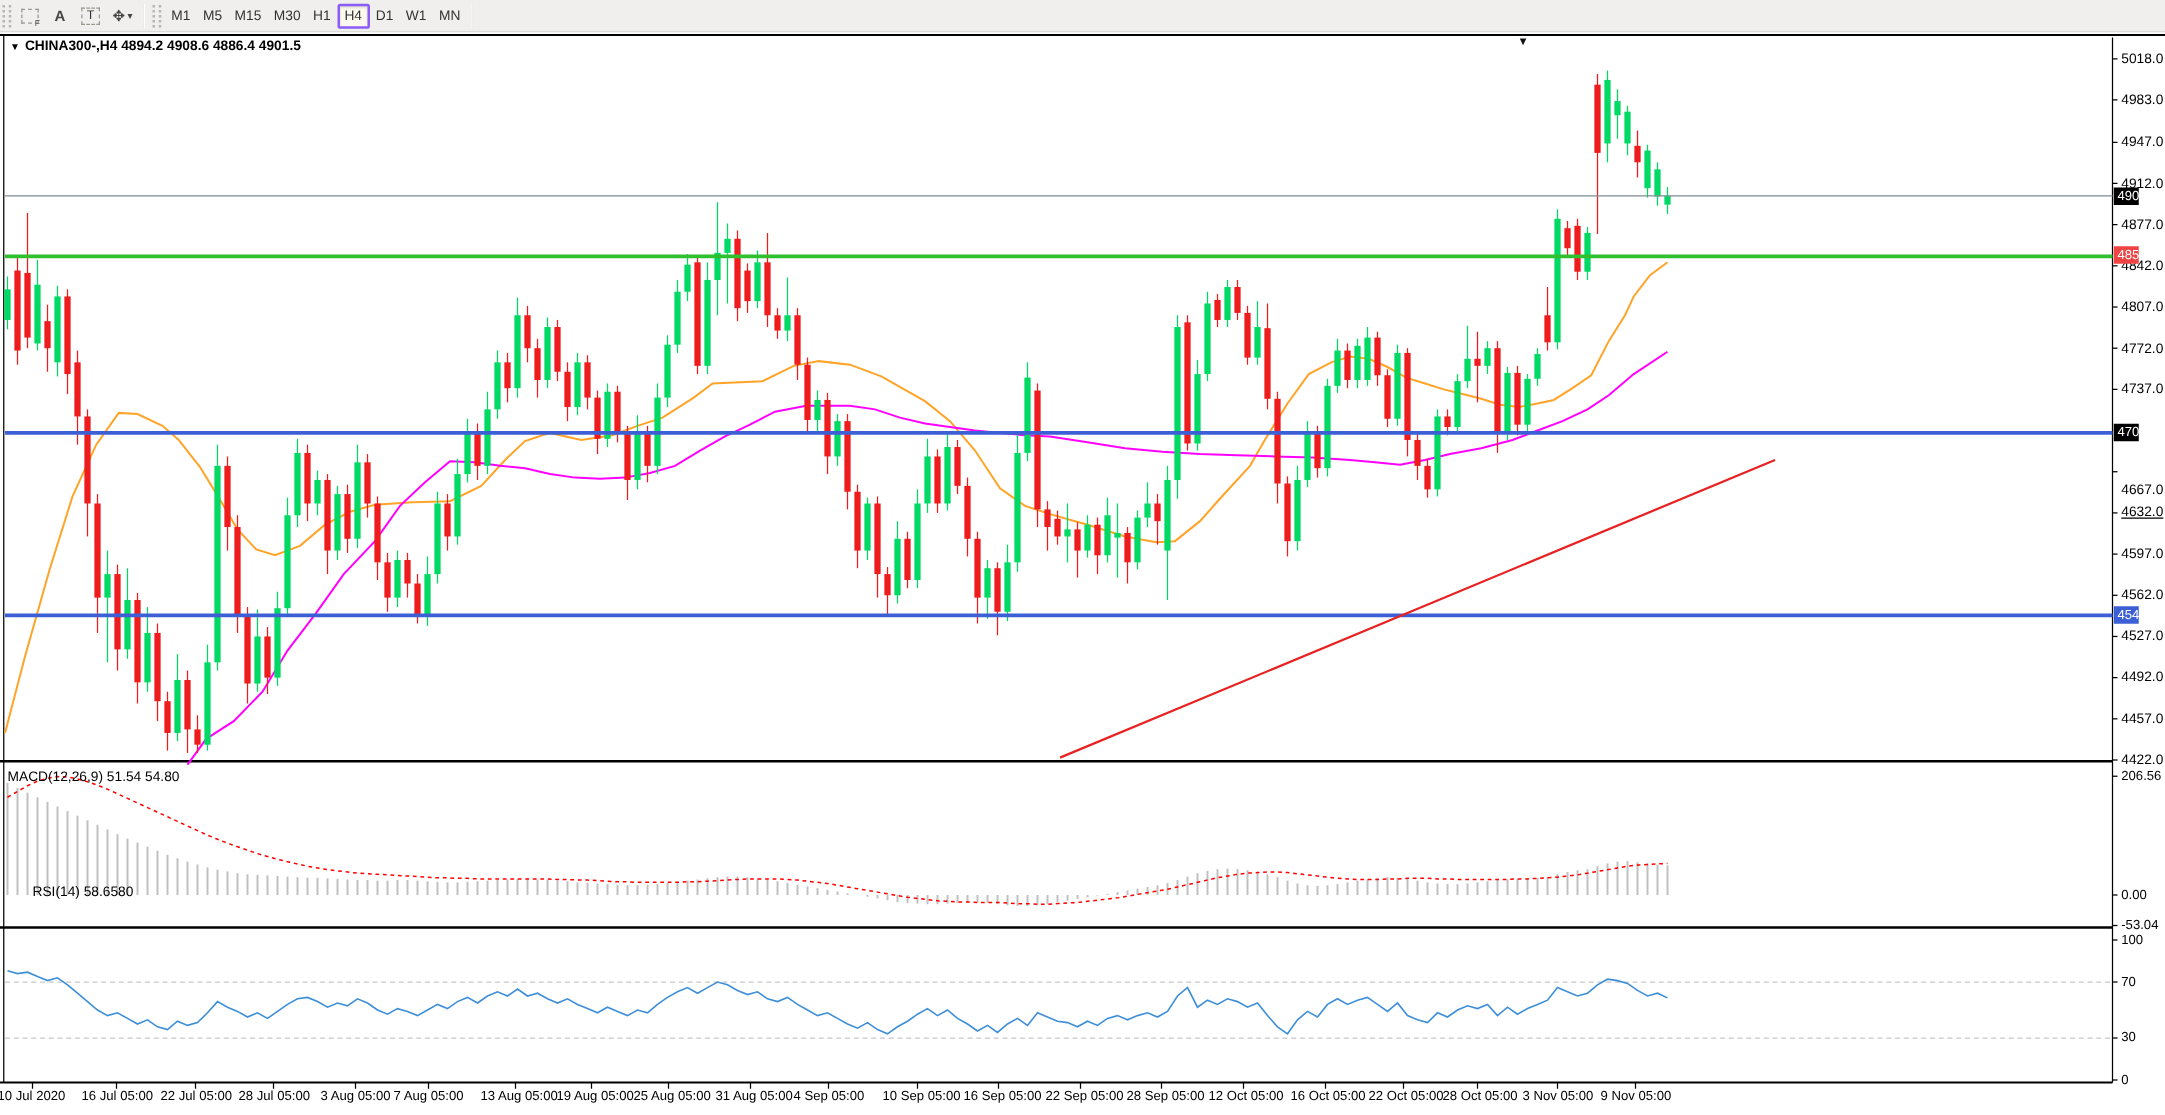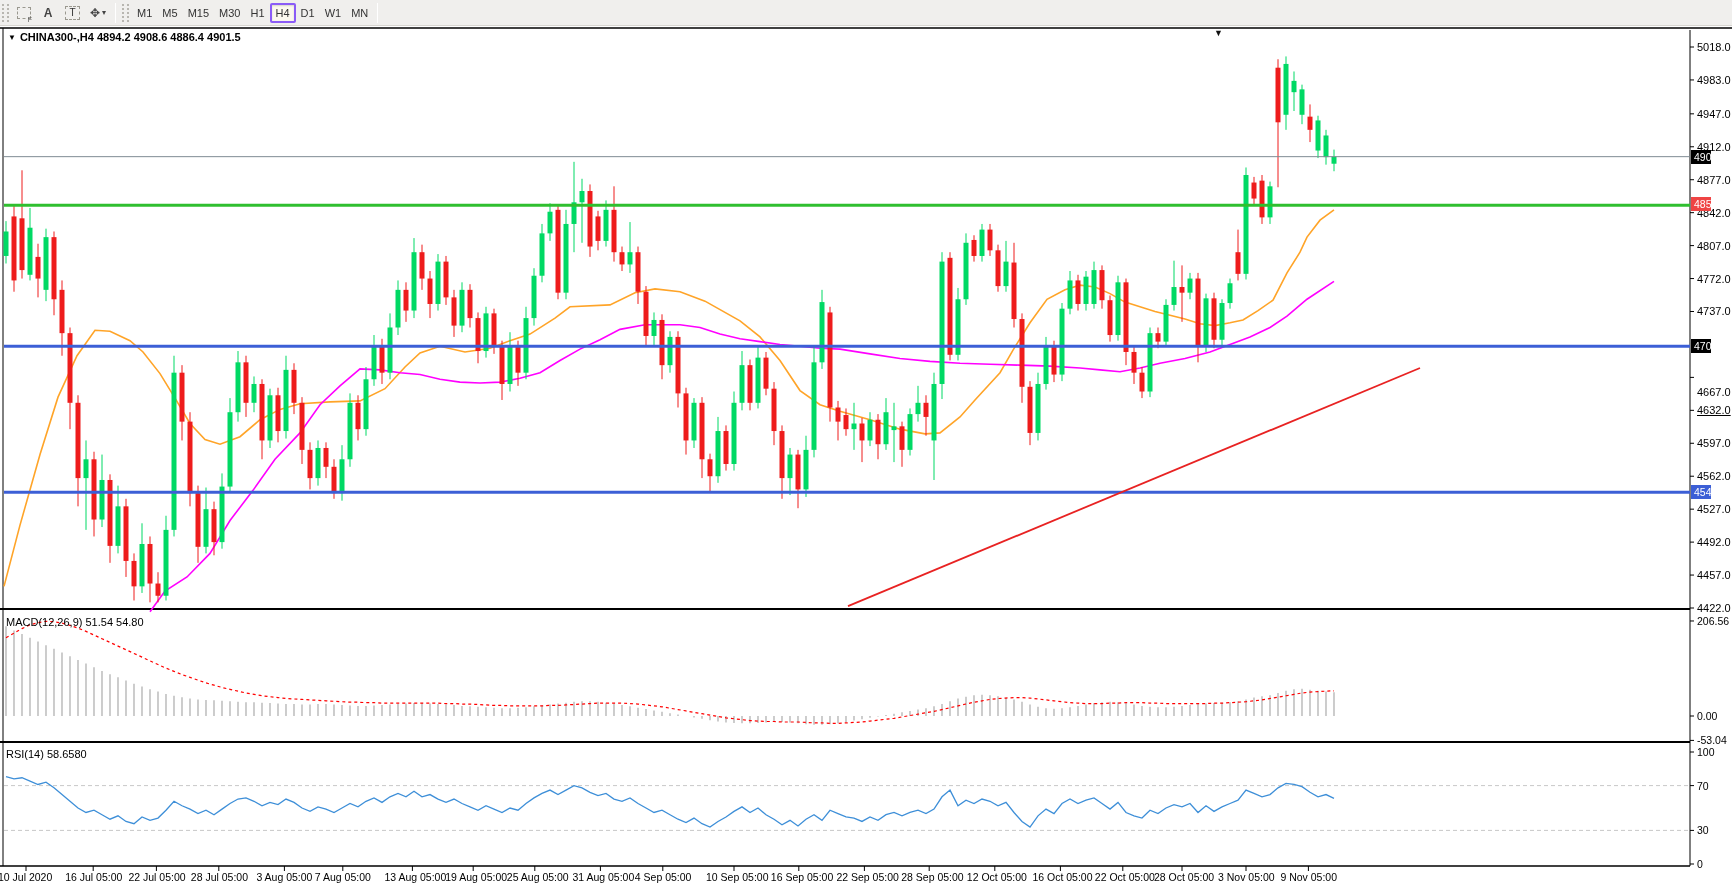--- a/index.html
+++ b/index.html
@@ -644,21 +644,21 @@
 
   <div class="chart-title">
     <span class="tri">▼</span>
     <span>CHINA300-,H4  4894.2 4908.6 4886.4 4901.5</span>
   </div>
 
   <div class="shift-marker">▼</div>
 
 
   <div class="ind-label" style="top:590px;">MACD(12,26,9) 51.54 54.80</div>
-  <div class="ind-label" style="top:722px;">RSI(14) 58.6580</div>
+  <div class="ind-label" style="top:682px;margin-left:20px;">RSI(14) 58.6580</div>
 
   <div id="axis-labels">
       <div class="pricelabel" style="top: 15px;">5018.0</div>
       <div class="pricelabel" style="top: 47.9446px;">4983.0</div>
       <div class="pricelabel" style="top: 81.8305px;">4947.0</div>
       <div class="pricelabel" style="top: 114.775px;">4912.0</div>
       <div class="pricelabel" style="top: 147.72px;">4877.0</div>
       <div class="pricelabel" style="top: 180.664px;">4842.0</div>
       <div class="pricelabel" style="top: 213.609px;">4807.0</div>
       <div class="pricelabel" style="top: 246.554px;">4772.0</div>

